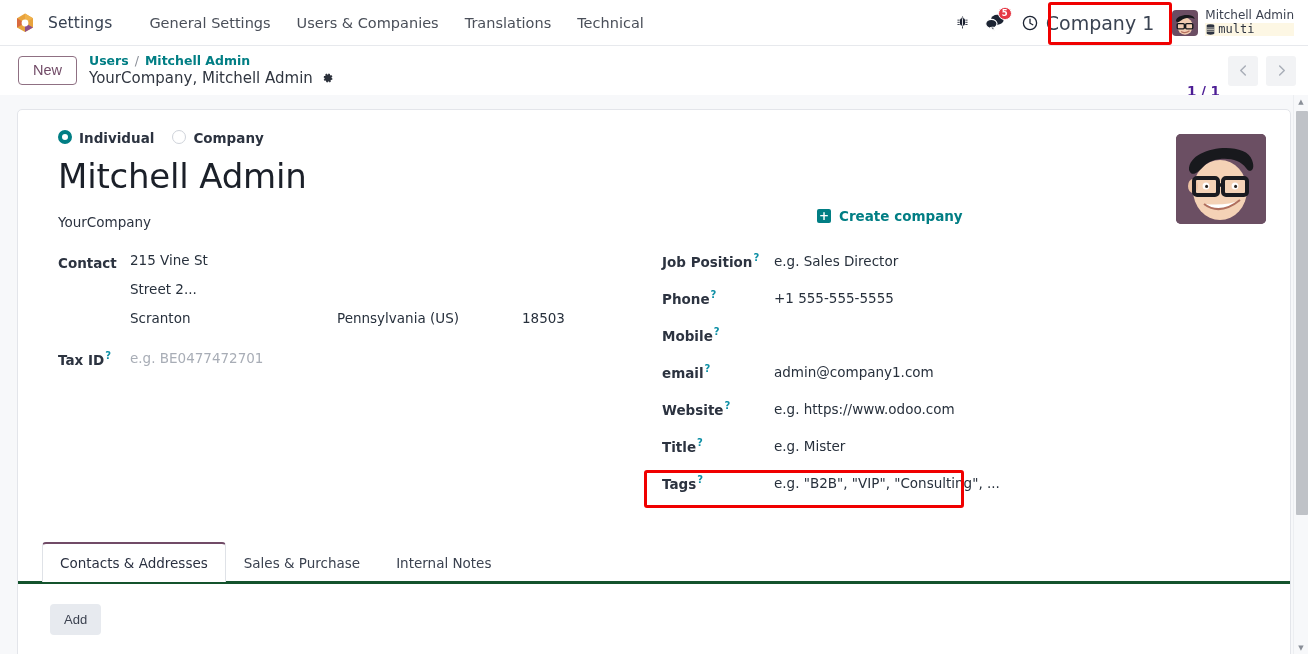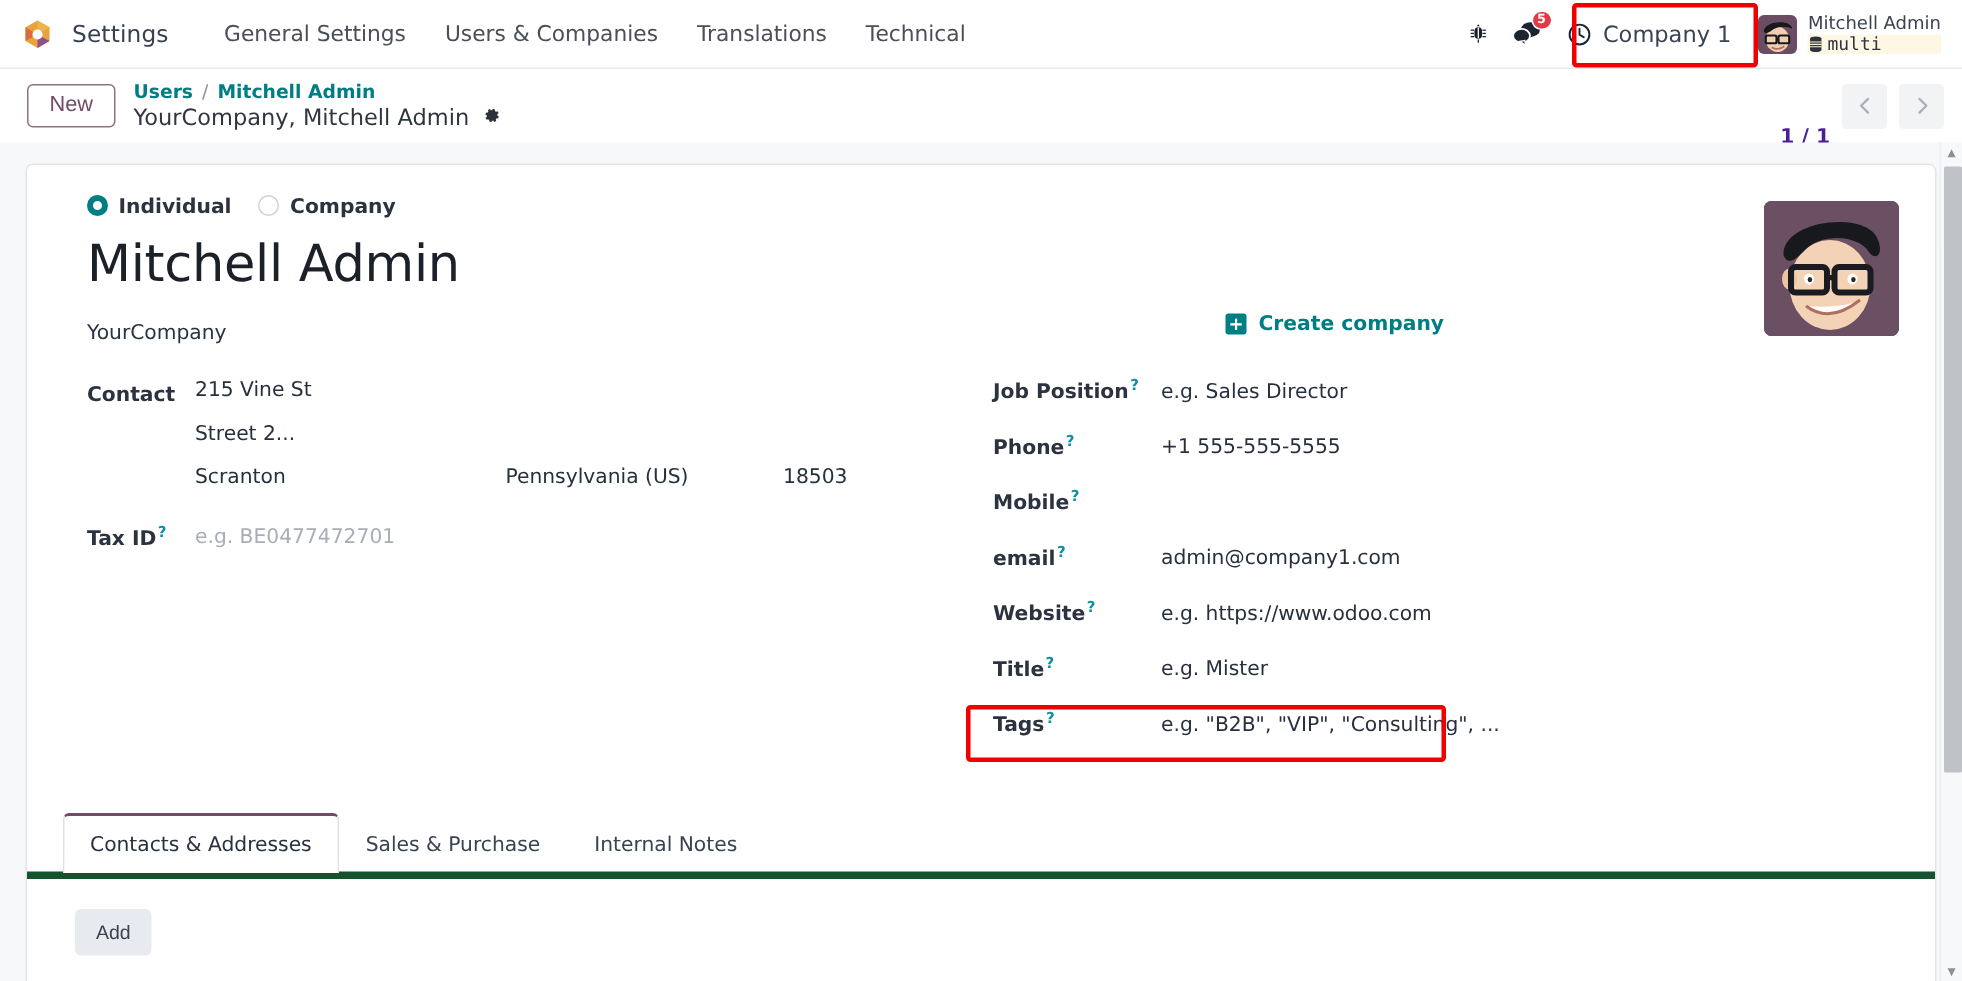--- a/index.html
+++ b/index.html
@@ -65,21 +65,21 @@
     font-weight: bold;
     line-height: 1;
     border-radius: 8px;
     min-width: 13px; height: 13px;
     display: flex; align-items: center; justify-content: center;
     padding: 0 3px;
     border: 1.5px solid #fff;
   }
   .company-switch {
     display: flex; align-items: center; gap: 8px;
-    font-size: 15px;
+    font-size: 19px;
     color: #3a4352;
     padding: 6px 14px 6px 10px;
     cursor: pointer;
     white-space: nowrap;
   }
   .hl-box-company {
     position: absolute;
     left: 1048px; top: 2px;
     width: 124px; height: 43px;
     border: 3px solid #f00000;
@@ -286,21 +286,21 @@
     border-radius: 5px;
     overflow: hidden;
     background: #6b4f63;
   }
 
   
   .notebook { margin-top: 40px; }
   .nb-tabs {
     display: flex;
     align-items: flex-end;
-    border-bottom: 5px solid #14532d;
+    border-bottom: 3px solid #14532d;
     margin: 0 -24px;
     padding: 0 24px;
     text-align: center;
   }
   .nb-tab {
     font-size: 13.5px;
     color: #3b4250;
     padding: 11px 17px;
     cursor: pointer;
     border: 1px solid transparent;

